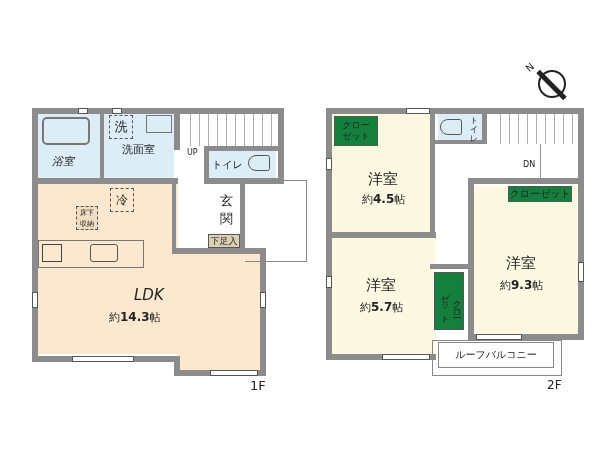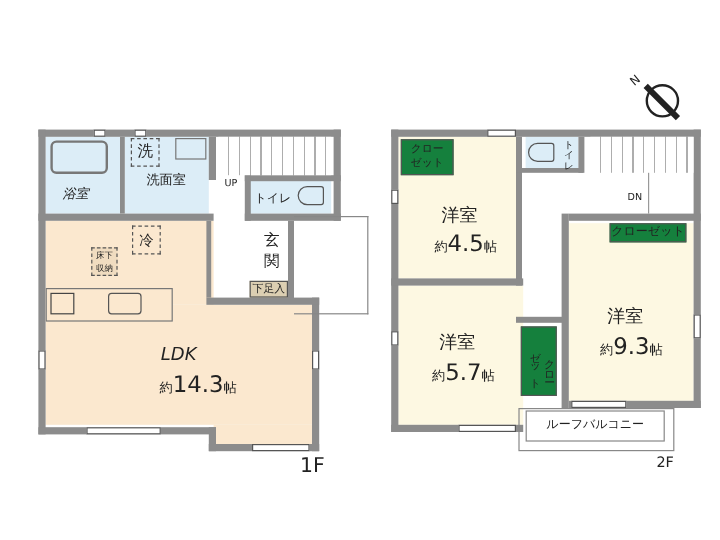--- a/index.html
+++ b/index.html
@@ -3,21 +3,21 @@
   <meta charset="utf-8">
   <style>
     html,body{margin:0;padding:0;background:#fff;}
     body{width:600px;height:450px;position:relative;overflow:hidden;font-family:"DejaVu Sans",sans-serif;color:#222;}
     .abs{position:absolute;}
     .wall{position:absolute;background:#8c8c8c;}
     .room{position:absolute;}
     .lbl{position:absolute;font-size:11px;white-space:nowrap;color:#222;text-align:left;}
     .big{font-size:15px;}
     .area{font-size:11px;}
-    .area b{font-size:19px;font-weight:normal;}
+    .area b{font-size:12px;font-weight:bold;}
     .win{position:absolute;background:#fff;border:1px solid #555;box-sizing:border-box;}
     .closet{position:absolute;background:#15803d;border:1px solid #555;box-sizing:border-box;font-size:9px;text-align:center;line-height:11px;}
     .dotted{position:absolute;border:1px dashed #555;box-sizing:border-box;font-size:9px;text-align:center;}
   </style>
 </head>
 <body>
 
 <div>
 
   <div class="room" style="left:38px;top:114px;width:62px;height:64px;background:#dcedf7;"></div>
@@ -71,24 +71,24 @@
   <div class="abs" style="left:38px;top:240px;width:106px;height:28px;background:#fbe8cf;border:1px solid #777;box-sizing:border-box;"></div>
   <div class="abs" style="left:42px;top:244px;width:20px;height:18px;border:1px solid #444;box-sizing:border-box;"></div>
   <div class="abs" style="left:90px;top:244px;width:28px;height:18px;border:1px solid #555;border-radius:3px;box-sizing:border-box;"></div>
 
   <div class="lbl" style="left:220px;top:192px;width:12px;white-space:normal;font-size:13px;line-height:18px;">玄関</div>
   <div class="abs" style="left:208px;top:234px;width:32px;height:14px;background:#dccfb2;border:1px solid #555;box-sizing:border-box;font-size:9px;text-align:center;line-height:12px;"><span>下足入</span></div>
 
   <div class="abs" style="left:245px;top:180px;width:62px;height:82px;border:1px solid #888;border-left:none;box-sizing:border-box;"></div>
 
   <div class="lbl big" style="left:134px;top:286px;font-style:italic;">LDK</div>
-  <div class="lbl area" style="left:133px;top:310px;">
+  <div class="lbl area" style="left:109px;top:310px;">
     <span>約</span><b>14.3</b><span>帖</span>
   </div>
-  <div class="lbl" style="left:250px;top:378px;font-size:17px;">1F</div>
+  <div class="lbl" style="left:250px;top:378px;font-size:13px;">1F</div>
 </div>
 
 <div>
   <div class="room" style="left:332px;top:114px;width:98px;height:118px;background:#fdf8e2;"></div>
   <div class="room" style="left:332px;top:238px;width:104px;height:116px;background:#fdf8e2;"></div>
   <div class="room" style="left:474px;top:186px;width:104px;height:148px;background:#fdf8e2;"></div>
   <div class="room" style="left:438px;top:114px;width:44px;height:26px;background:#dcedf7;"></div>
 
   <div class="wall" style="left:326px;top:108px;width:258px;height:6px;"></div>
   <div class="wall" style="left:326px;top:108px;width:6px;height:252px;"></div>

